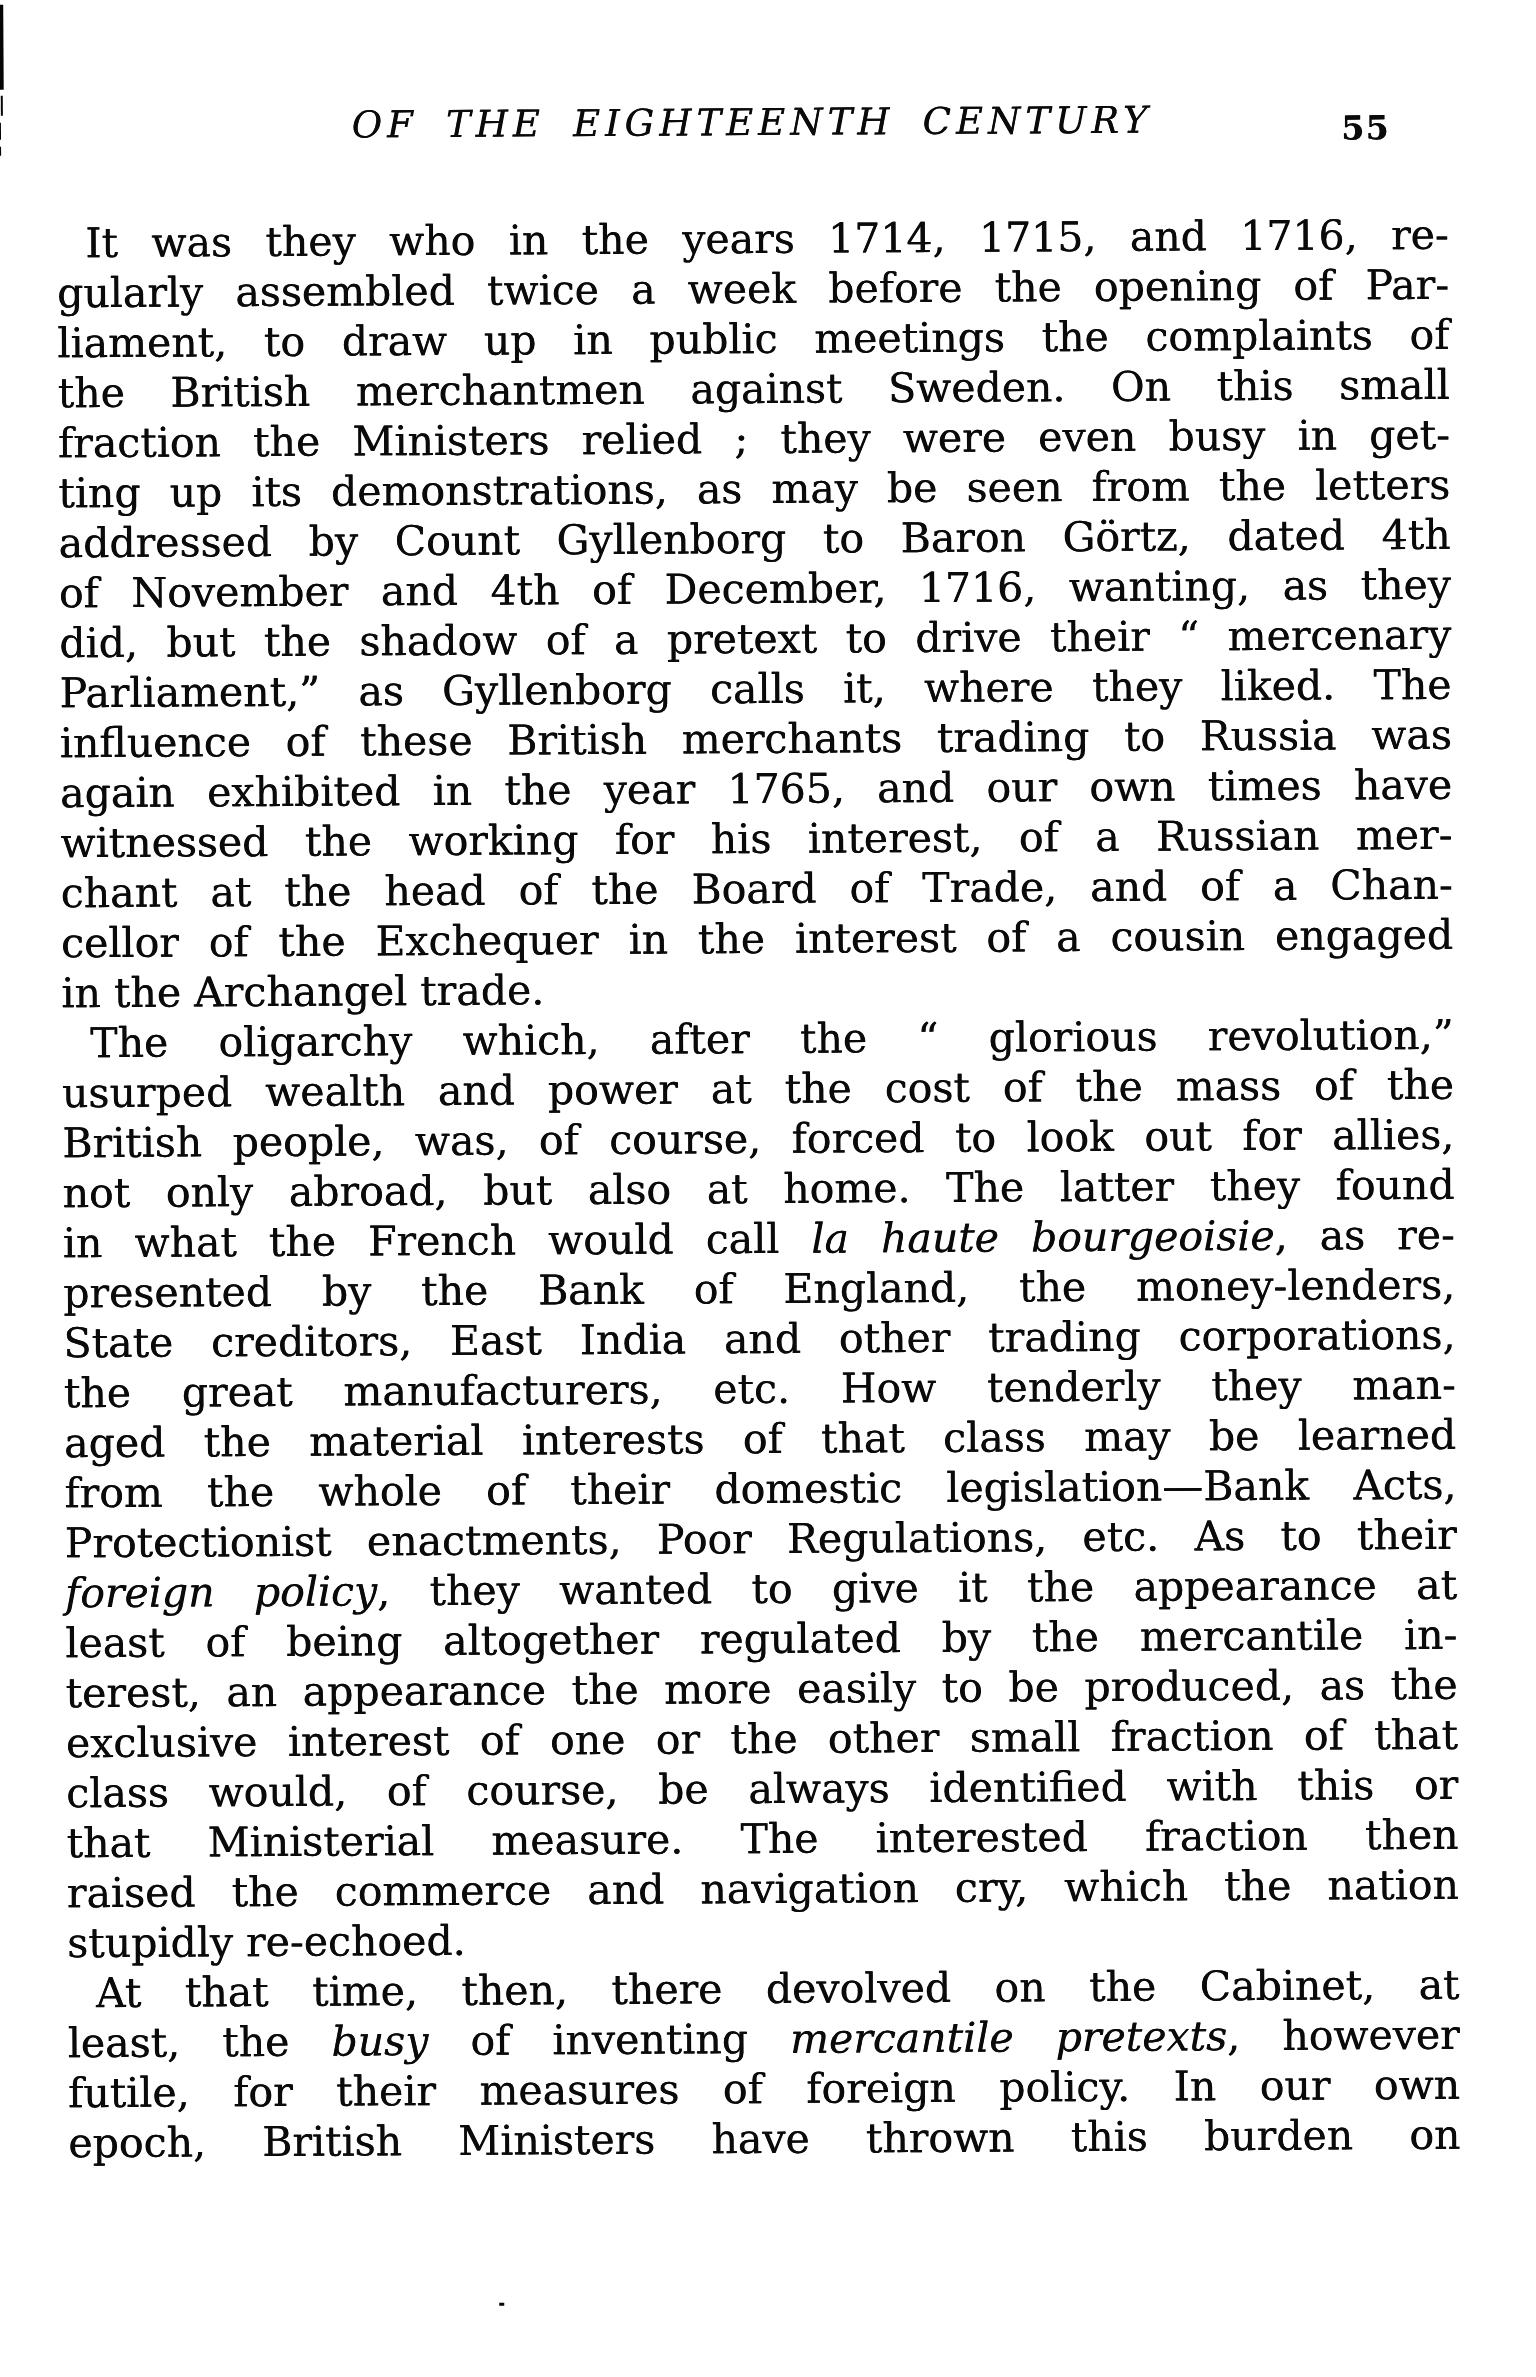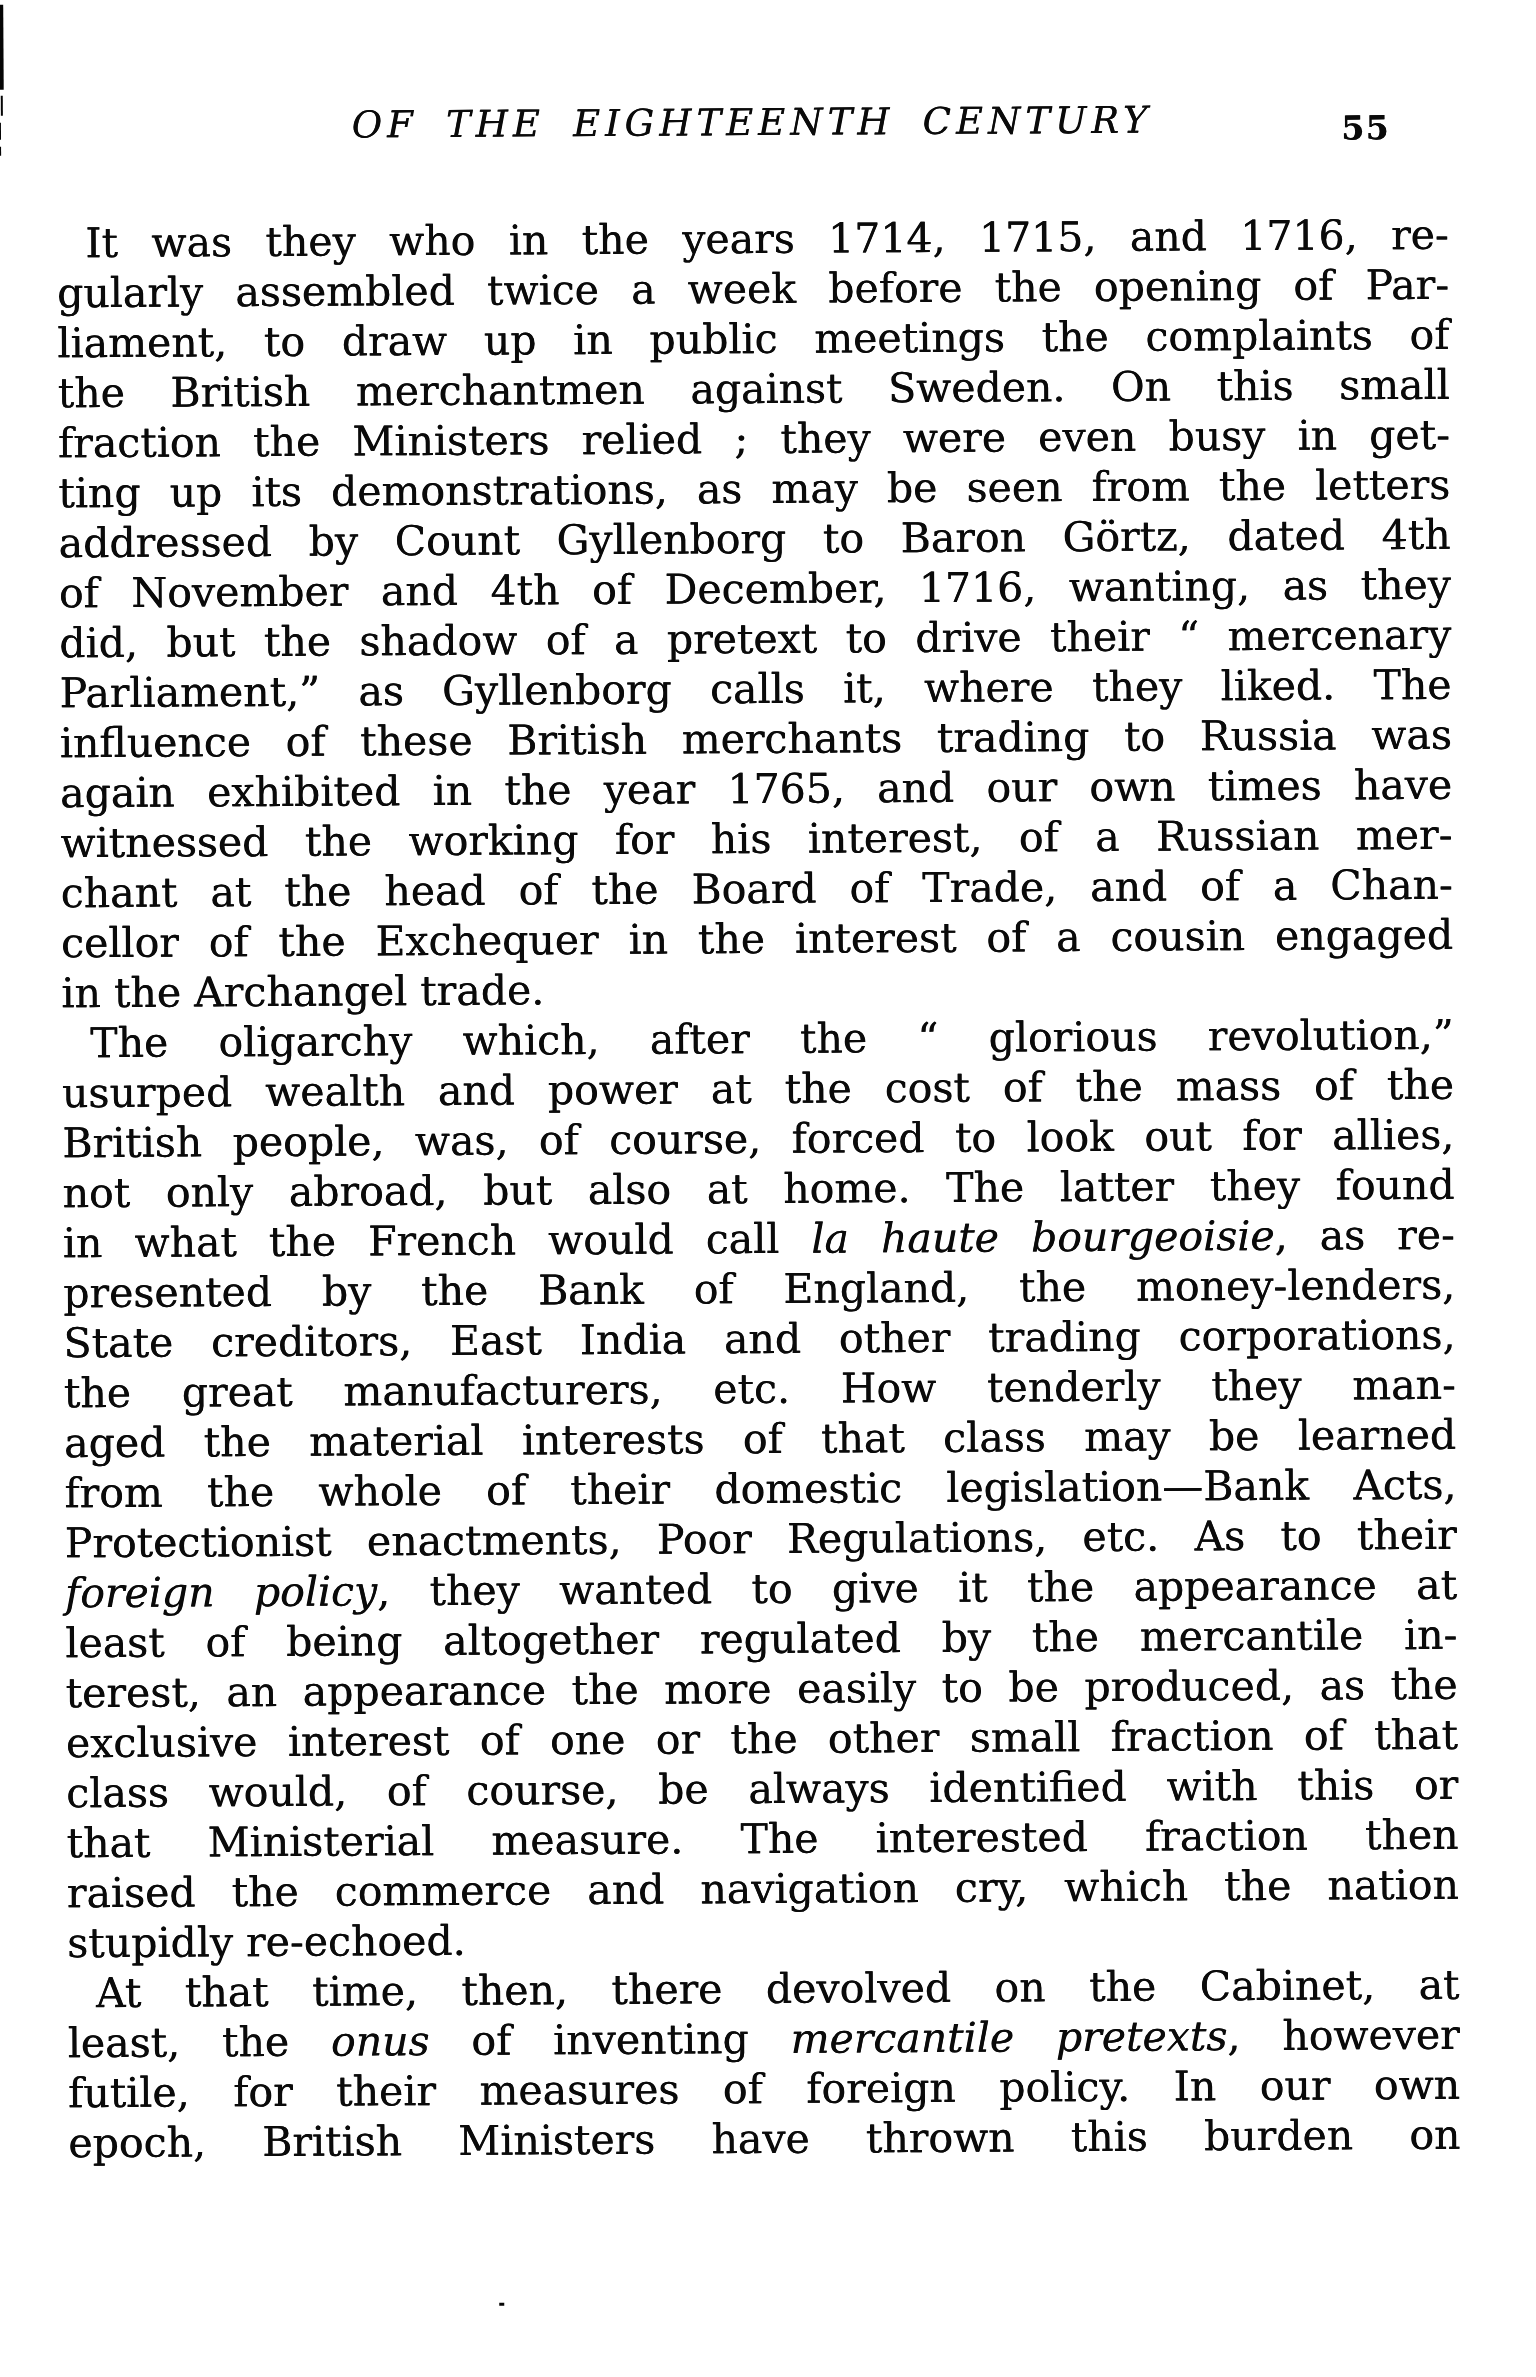--- a/index.html
+++ b/index.html
@@ -130,19 +130,19 @@
       <div class="line"><span>Protectionist enactments, Poor Regulations, etc. As to their</span></div>
       <div class="line"><em>foreign policy</em><span>, they wanted to give it the appearance at</span></div>
       <div class="line"><span>least of being altogether regulated by the mercantile in-</span></div>
       <div class="line"><span>terest, an appearance the more easily to be produced, as the</span></div>
       <div class="line"><span>exclusive interest of one or the other small fraction of that</span></div>
       <div class="line"><span>class would, of course, be always identified with this or</span></div>
       <div class="line"><span>that Ministerial measure. The interested fraction then</span></div>
       <div class="line"><span>raised the commerce and navigation cry, which the nation</span></div>
       <div class="line flush"><span>stupidly re-echoed.</span></div>
       <div class="line indent"><span>At that time, then, there devolved on the Cabinet, at</span></div>
-      <div class="line"><span>least, the </span><em>onus</em><span> of inventing </span><em>mercantile pretexts</em><span>, however</span></div>
+      <div class="line"><span>least, the </span><em>busy</em><span> of inventing </span><em>mercantile pretexts</em><span>, however</span></div>
       <div class="line"><span>futile, for their measures of foreign policy. In our own</span></div>
       <div class="line"><span>epoch, British Ministers have thrown this burden on</span></div>
     </div>
 
 </div>
 
 
 </body></html>

